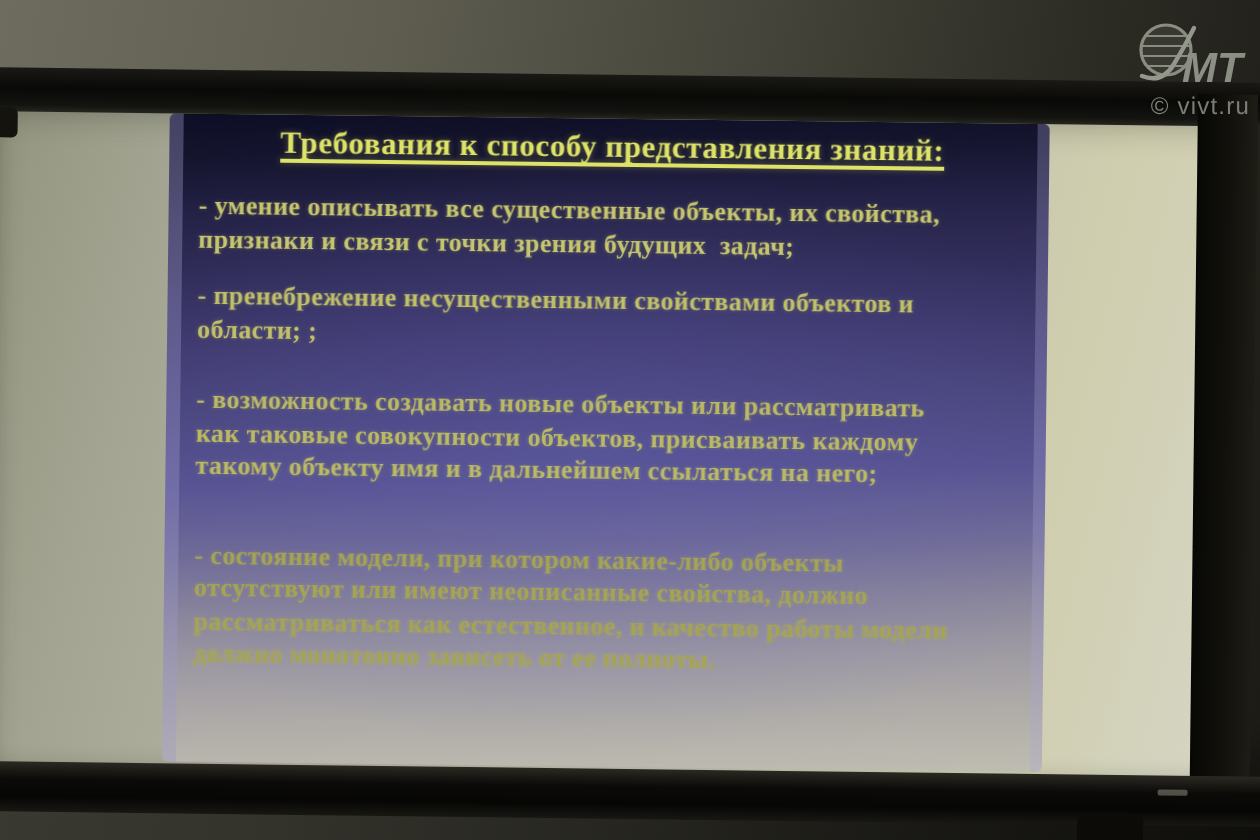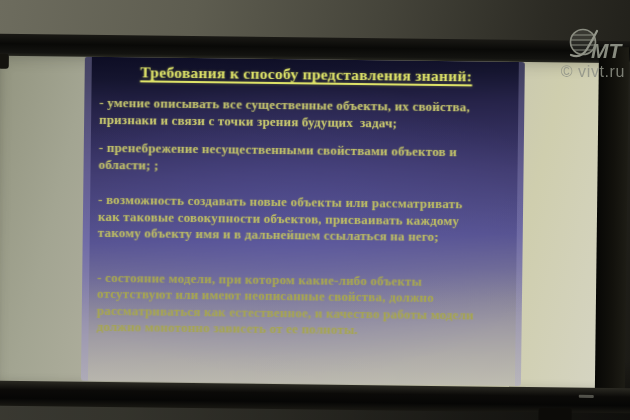--- a/index.html
+++ b/index.html
@@ -59,25 +59,25 @@
   .bullet{
     margin:0; white-space:pre-wrap;
     font-size:13px; line-height:16.5px; letter-spacing:.2px;
     text-shadow:0 0 2px rgba(200,200,100,.30);
   }
   .bullet:nth-of-type(1){color:#c6c66e; margin-bottom:12px;}
   .bullet:nth-of-type(2){color:#c0c069; margin-bottom:19px;}
   .bullet:nth-of-type(3){color:#babа64; color:#baba64; margin-bottom:28px;}
   .bullet:nth-of-type(4){color:#a5a452;}
   
-  .watermark{position:absolute; right:3px; top:25px; z-index:9; text-align:right; opacity:.85;}
+  .watermark{position:absolute; right:3px; top:8px; z-index:9; text-align:right; opacity:.85;}
   .wm-logo{display:block; margin:0 2px 0 auto;}
   .wm-copy{
     display:block; margin-top:-2px; padding-right:2px;
-    font-family:"Liberation Sans", sans-serif; font-size:16px; letter-spacing:.6px; color:#8f9287;
+    font-family:"Liberation Sans", sans-serif; font-size:12px; letter-spacing:.6px; color:#8f9287;
   }
 </style>
 </head>
 <body>
 
 <div class="photo">
 
   <div class="board">
     <div class="screen"></div>
 

